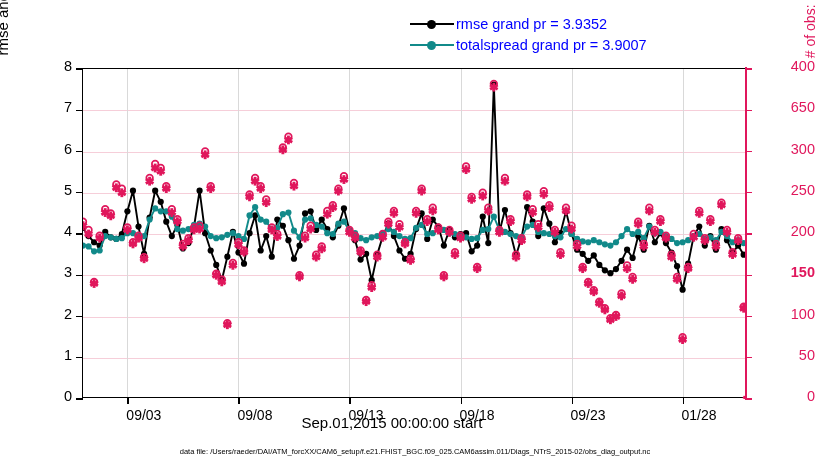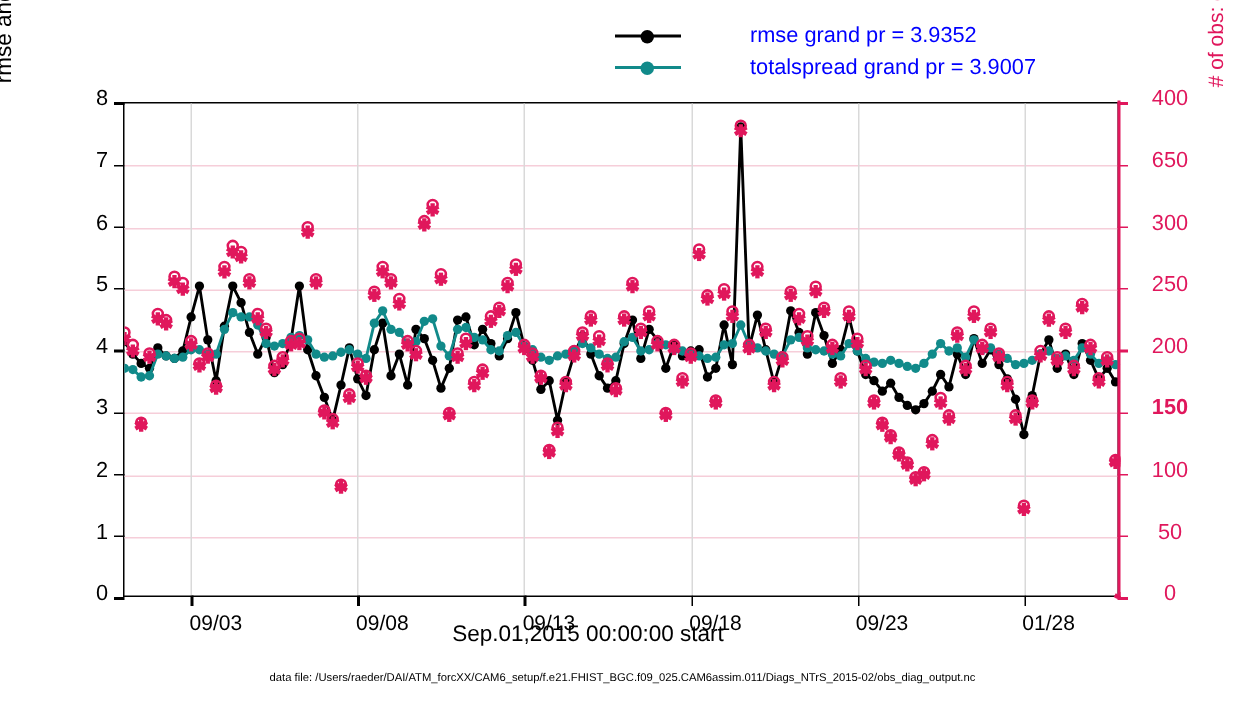--- a/index.html
+++ b/index.html
@@ -13,35 +13,35 @@
   #plot{position:absolute;left:82px;top:68px;width:664px;height:330px;
         border:1.6px solid #000;box-sizing:border-box;background:#fff;}
 
   .hgrid{position:absolute;left:0;width:100%;height:1px;background:#f6ced9;}
   .vgrid{position:absolute;top:0;height:100%;width:1px;background:#d9d9d9;}
 
   #svgwrap{position:absolute;left:0;top:0;width:664px;height:330px;}
 
   .ytl{position:absolute;width:40px;text-align:right;font-size:14.5px;color:#000;}
   .ytick{position:absolute;left:-7px;width:7px;height:1.4px;background:#000;}
-  .yrl{position:absolute;width:46px;text-align:center;font-size:14.5px;color:#e0175c;}
+  .yrl{position:absolute;width:46px;text-align:right;font-size:14.5px;color:#e0175c;margin-left:12px;}
   .yrtick{position:absolute;right:-7px;width:7px;height:1.4px;background:#e0175c;}
   .xtl{position:absolute;width:70px;text-align:right;font-size:14px;color:#000;}
   .xtick{position:absolute;bottom:-7px;width:1.4px;height:7px;background:#000;}
 
   #ylabL{position:absolute;left:-6px;top:115px;width:260px;transform:rotate(-90deg);
          transform-origin:0 0;font-size:15px;color:#000;text-align:center;}
   #ylabR{position:absolute;left:802px;top:100px;width:300px;transform:rotate(-90deg);
          transform-origin:0 0;font-size:14px;color:#e0175c;text-align:center;}
 
   #xlab{position:absolute;left:0;top:414px;width:784px;text-align:center;font-size:15px;color:#000;}
   #datafile{position:absolute;left:0;top:447px;width:830px;text-align:center;font-size:7.5px;color:#000;}
 
   #legend{position:absolute;left:410px;top:13px;}
-  .lgrow{height:21px;display:flex;align-items:center;gap:44px;}
+  .lgrow{height:21px;display:flex;align-items:center;}
   .lgsamp{position:relative;width:44px;height:14px;margin-right:2px;}
   .lgline{position:absolute;top:6px;left:0;width:44px;height:2.4px;}
   .lgdot{position:absolute;top:3.5px;left:17px;width:9px;height:9px;border-radius:50%;}
   .lgtxt{font-size:14.5px;color:#0000ff;white-space:nowrap;}
 
   .rightedge{position:absolute;right:-1.6px;top:-1.6px;width:1.6px;height:331.6px;background:#e0175c;}
 </style>
 </head>
 <body>
 

